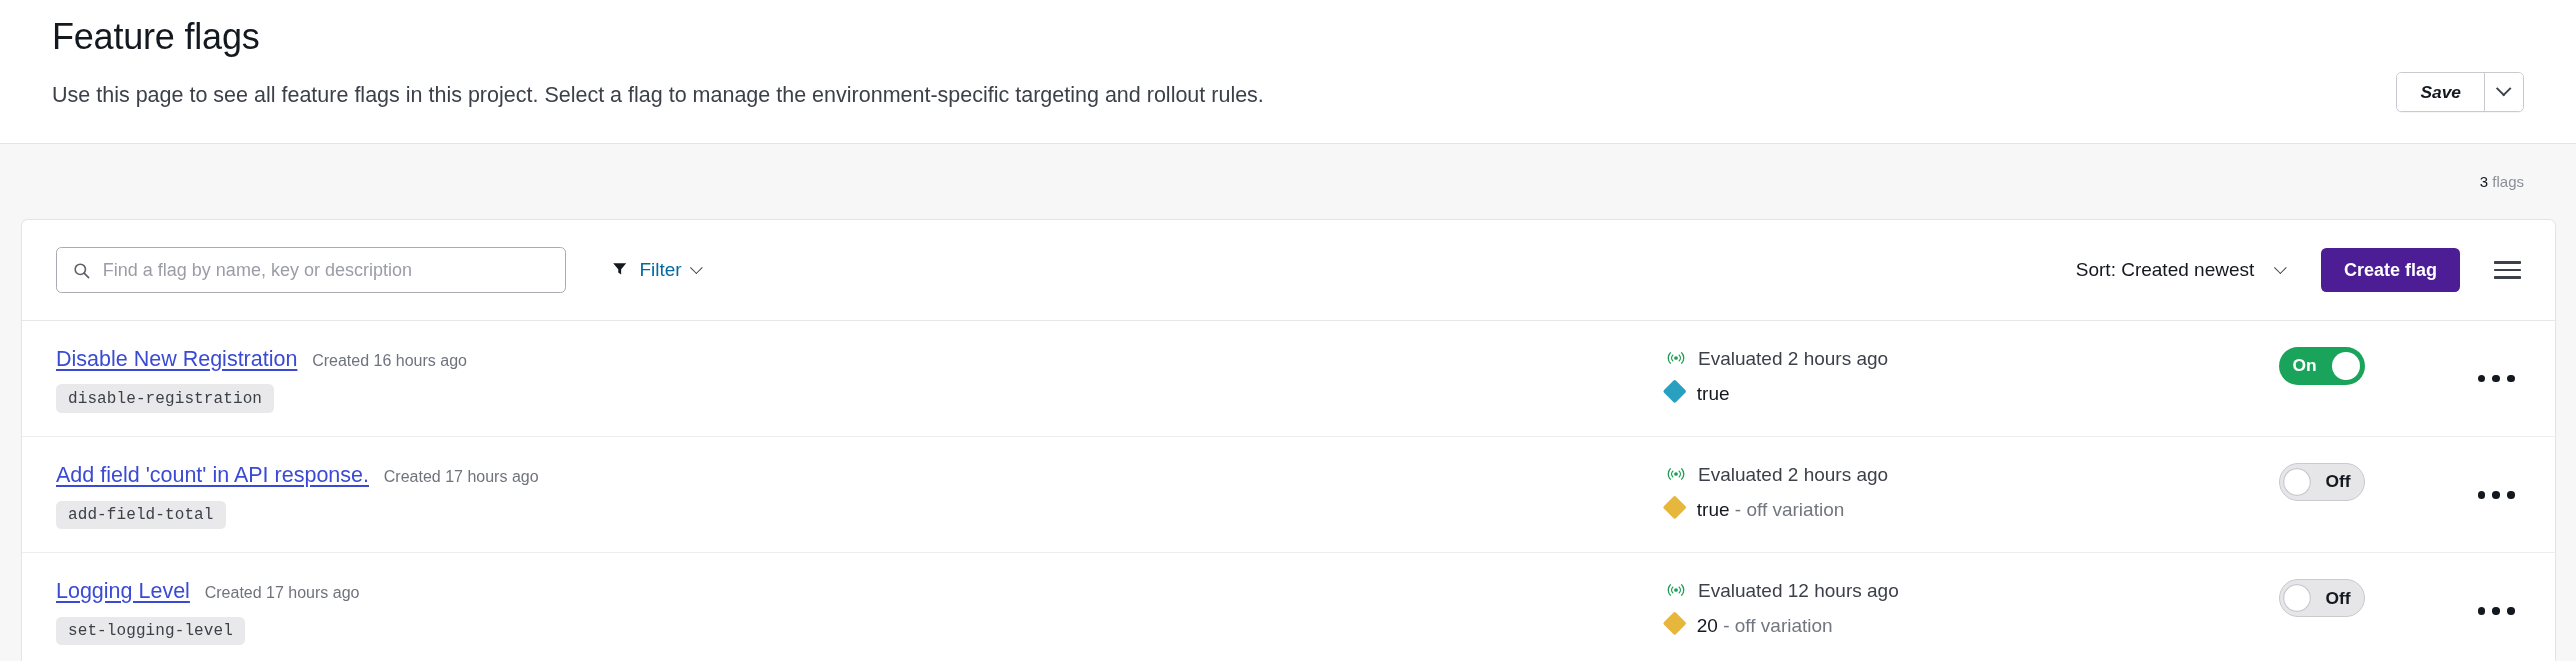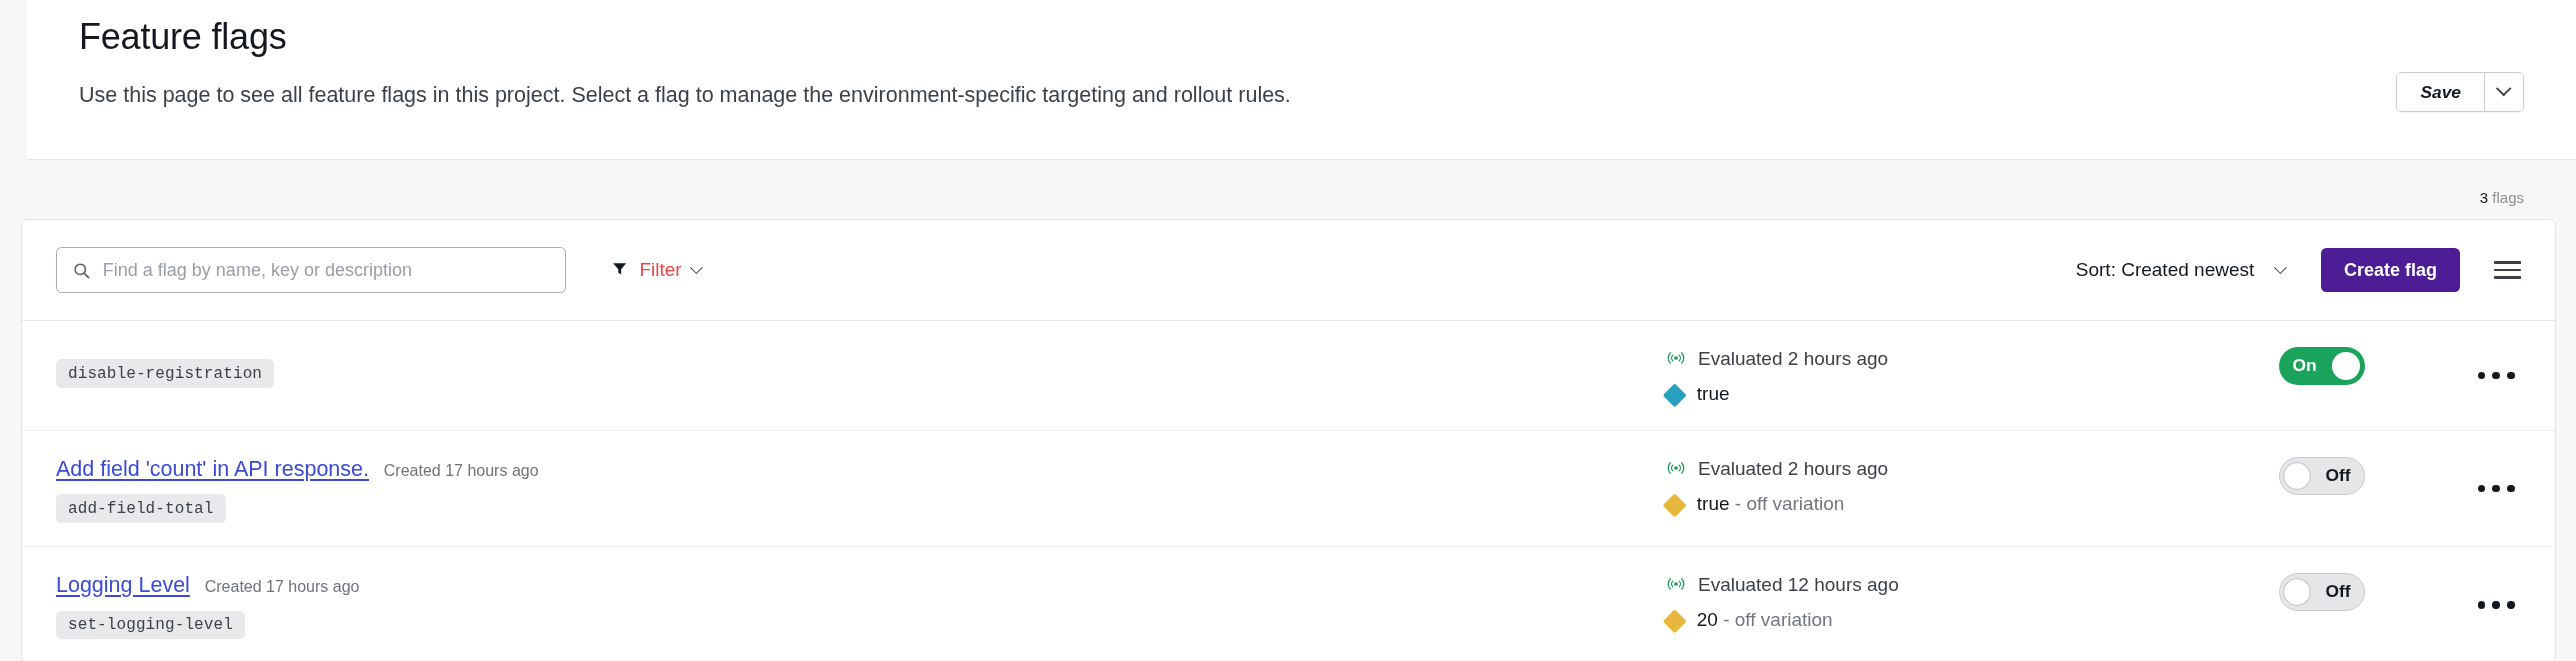--- a/index.html
+++ b/index.html
@@ -9,24 +9,23 @@
     background: #ffffff;
     font-family: "Liberation Sans", sans-serif;
     -webkit-font-smoothing: antialiased;
   }
   .page { width: 2576px; height: 661px; position: relative; overflow: hidden; background:#f7f7f8; }
 
   
   .page-header {
     background:#ffffff;
     padding: 14.8px 52px 0 52px;
-    height: 160px;
+    height: 144px;
     border-bottom: 1.3px solid #e3e4e8;
     position: relative;
-    margin-left: 27px;
   }
   .page-title {
     font-size: 36px;
     line-height: 43px;
     font-weight: 400;
     color: #14181f;
     letter-spacing: -0.2px;
   }
   .page-subtitle {
     margin-top: 24px;
@@ -140,21 +139,21 @@
 
   .filter-btn {
     display:flex;
     align-items:center;
     gap: 10.7px;
     margin-left: 40px;
     height: 40px;
     padding: 0 5.4px;
     cursor:pointer;
   }
-  .filter-label { font-size: 19px; color:#ef4444; font-weight: 400; }
+  .filter-label { font-size: 19px; color:#0369a1; font-weight: 400; }
 
   .toolbar-spacer { flex: 1 1 auto; }
 
   .sort-btn {
     display:flex; align-items:center; gap: 22px;
     cursor:pointer; padding: 0 4px; height: 40px;
   }
   .sort-label { font-size: 19px; color:#14181f; }
 
   .create-btn {
@@ -210,21 +209,21 @@
     padding: 5.4px 12px;
     font-family: "Liberation Mono", monospace;
     font-size: 16px;
     color:#3c4149;
     letter-spacing: 0.1px;
   }
 
   .flag-eval { width: 590px; flex:0 0 auto; padding-top: 4px; }
   .eval-line { display:flex; align-items:center; gap: 12px; }
   .eval-text { font-size: 19px; color:#3c4149; }
-  .variation-line { display:flex; align-items:flex-end; gap: 13.4px; margin-top: 12.7px; }
+  .variation-line { display:flex; align-items:flex-start; gap: 13.4px; margin-top: 12.7px; }
   .diamond {
     width: 17.4px; height: 17.4px;
     transform: rotate(45deg);
     border-radius: 2px;
     flex:0 0 auto;
   }
   .variation-text { font-size: 19px; color:#14181f; }
   .variation-text .muted { color:#72767f; }
 
   .flag-toggle-cell {
@@ -342,20 +341,24 @@
       <div class="view-btn">
         <span></span>
         <span></span>
         <span></span>
       </div>
     </div>
 
     <div id="flags-list">
   <div class="flag-row">
     <div class="flag-main">
+      <div class="flag-name-line">
+        <span class="flag-name">Disable New Registration</span>
+        <span class="flag-created">Created 16 hours ago</span>
+      </div>
       <div><span class="flag-key">disable-registration</span></div>
     </div>
 
     <div class="flag-eval">
       <div class="eval-line">
         <span>
           <svg width="20" height="16" viewBox="0 0 30 24">
             <circle cx="15" cy="12" r="2.8" fill="#1a9d52"></circle>
             <path d="M10.2 7.6a6.4 6.4 0 0 0 0 8.8" stroke="#1a9d52" stroke-width="1.9" fill="none" stroke-linecap="round"></path>
             <path d="M19.8 7.6a6.4 6.4 0 0 1 0 8.8" stroke="#1a9d52" stroke-width="1.9" fill="none" stroke-linecap="round"></path>

